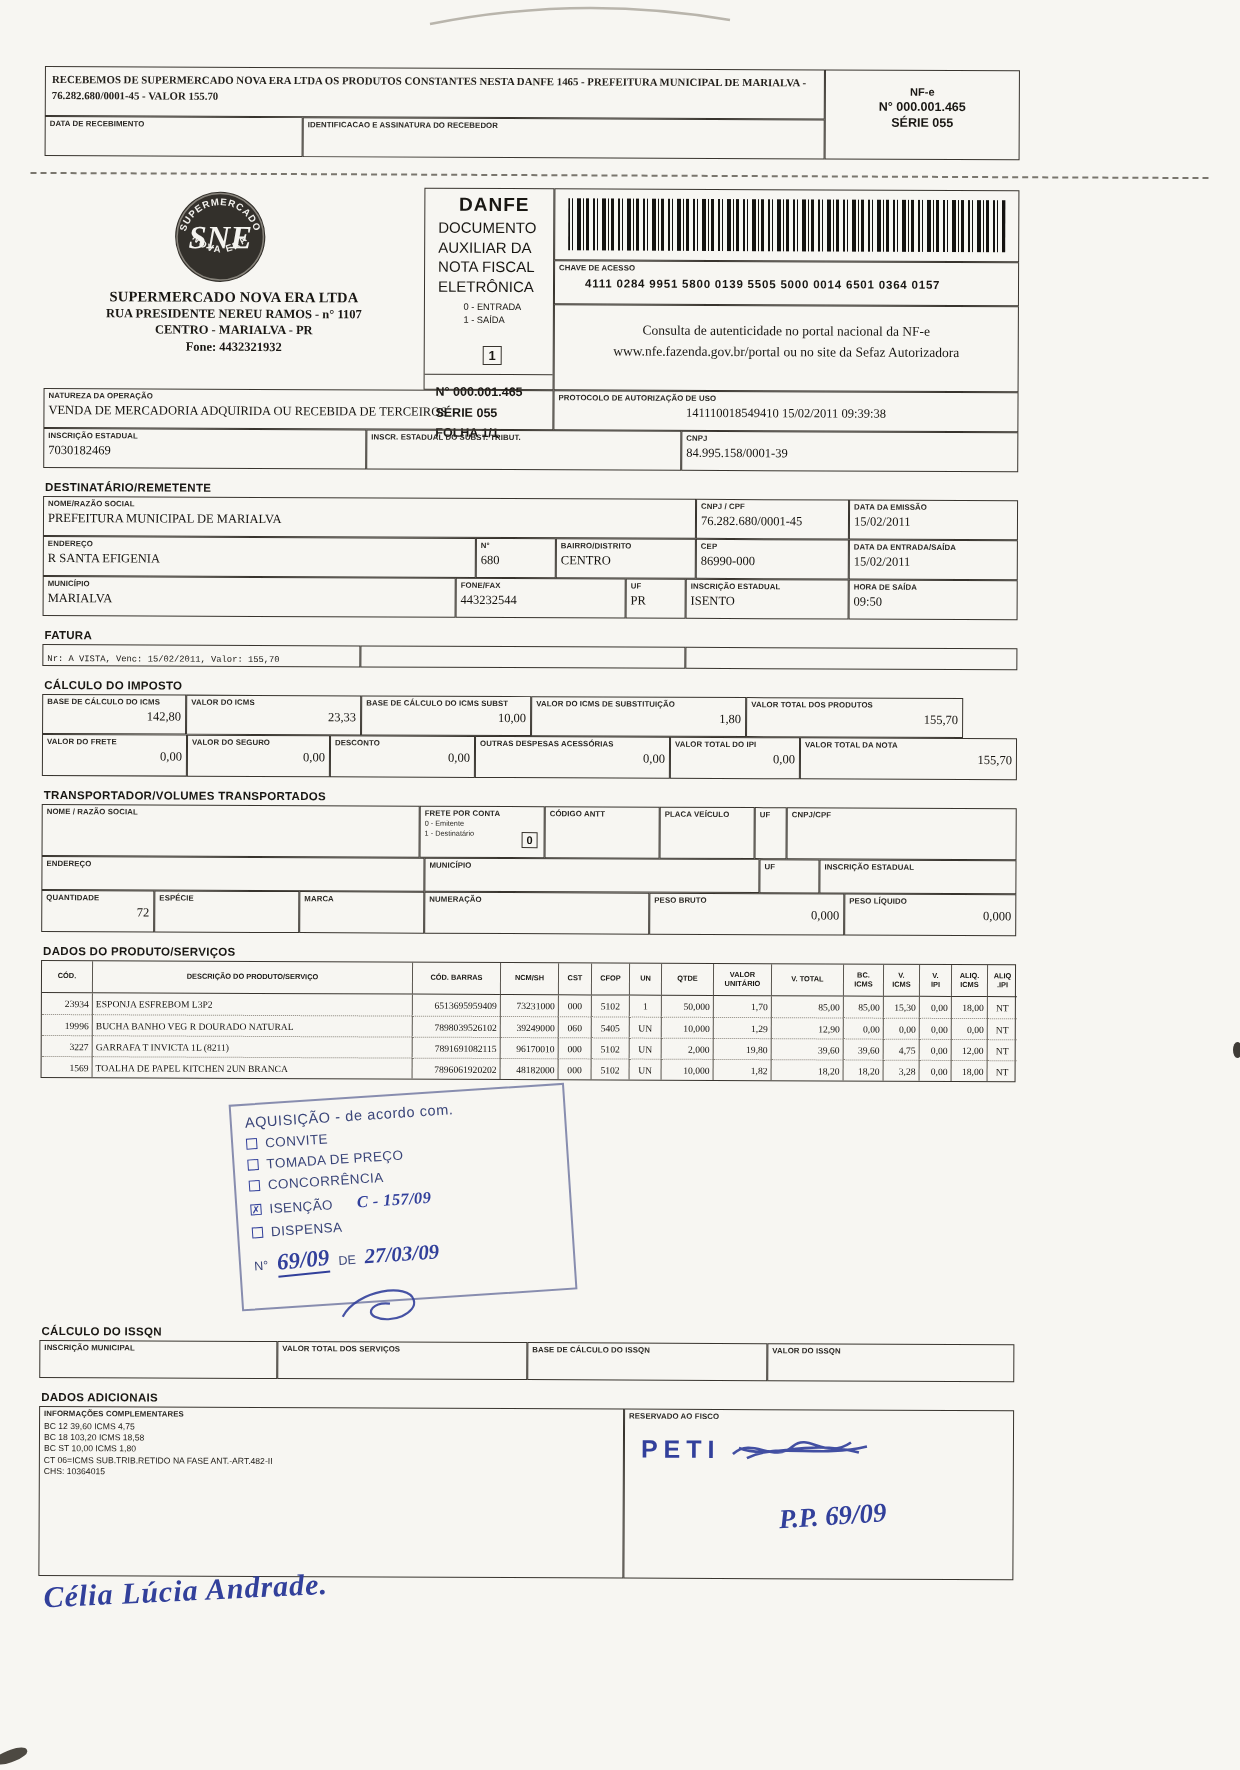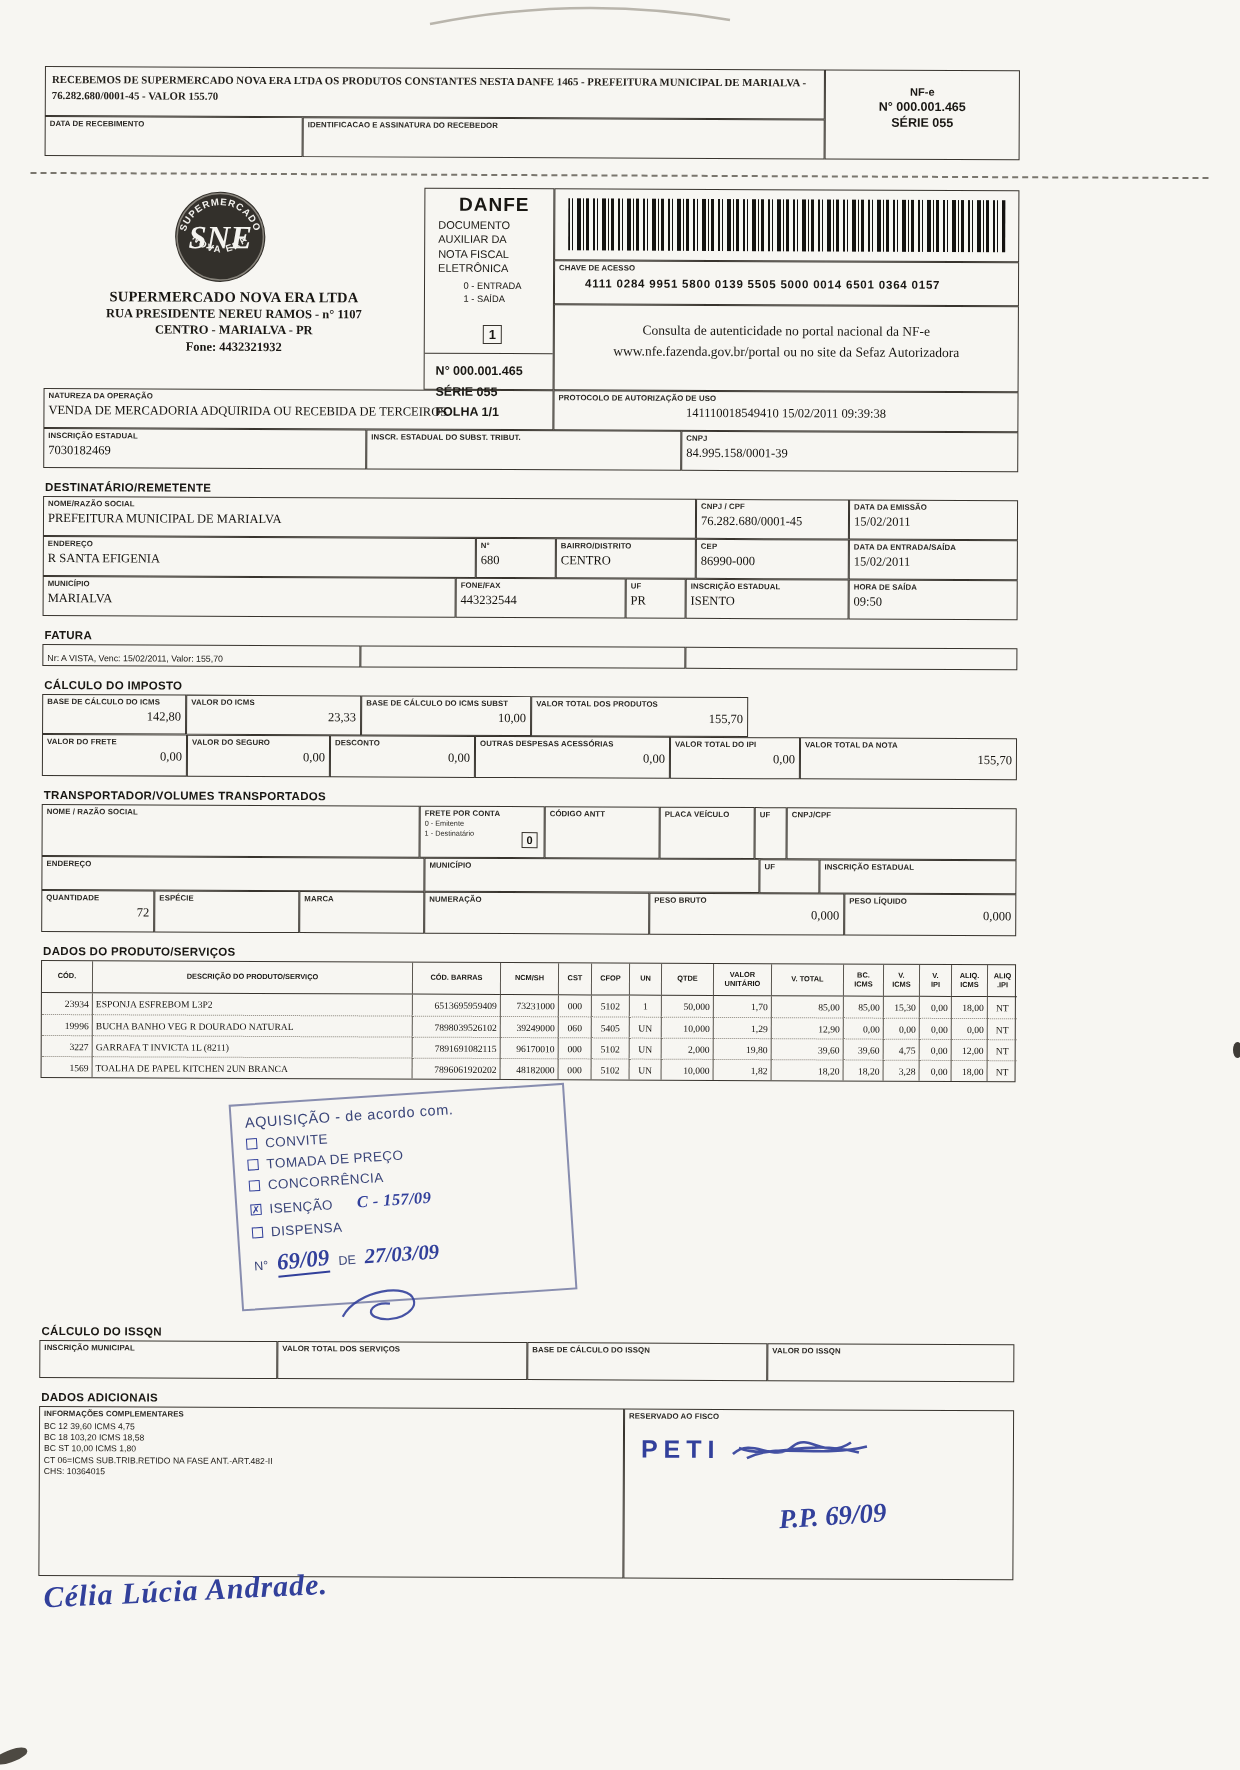--- a/index.html
+++ b/index.html
@@ -30,38 +30,38 @@
   .nfe2{font-size:12.5px;font-weight:bold;margin-top:2px;}
   .dash{margin-top:16px;border-top:2px dashed #7a766e;margin-left:-14px;width:1178px;height:0;}
   
   .header{position:relative;height:202px;margin-top:12px;}
   .logo{position:absolute;left:128px;top:2px;}
   .emit{position:absolute;left:0;top:102px;width:380px;text-align:center;font-family:"Liberation Serif",serif;}
   .emit-name{font-size:14.5px;font-weight:bold;letter-spacing:.2px;}
   .emit-line{font-size:12.5px;font-weight:bold;line-height:1.3;}
   .danfe{position:absolute;left:380px;top:0;width:130px;height:202px;padding:5px 0 0;}
   .danfe-title{text-align:center;font-size:19px;font-weight:bold;letter-spacing:1px;padding-left:10px;}
-  .danfe-sub{font-size:11px;padding:2px 0 0 13px;line-height:1.3;}
+  .danfe-sub{font-size:15px;padding:2px 0 0 13px;line-height:1.3;}
   .es-row{display:flex;align-items:center;gap:19px;padding:5px 6px 0 13px;font-size:9.3px;line-height:1.4;flex-direction:column;}
   .tipo{width:19px;height:19px;border:1.4px solid var(--line);text-align:center;font-weight:bold;font-size:13px;line-height:18px;}
   .danfe-ids{border-top:1.3px solid var(--line);margin-top:9px;padding:7px 0 0 11px;font-weight:bold;font-size:12.5px;line-height:1.65;}
   .bc-area{position:absolute;left:510px;top:0;width:465px;}
   .bc-box{height:72px;padding:9px 13px;}
   .barcode{height:100%;background:repeating-linear-gradient(90deg,
     #141210 0px,#141210 2px,#f7f6f2 2px,#f7f6f2 4px,
     #141210 4px,#141210 5px,#f7f6f2 5px,#f7f6f2 9px,
     #141210 9px,#141210 13px,#f7f6f2 13px,#f7f6f2 15px,
     #141210 15px,#141210 16px,#f7f6f2 16px,#f7f6f2 18px,
     #141210 18px,#141210 21px,#f7f6f2 21px,#f7f6f2 25px);}
   .chave{height:44px;}
   .chave-val{font-size:11.5px;font-weight:bold;letter-spacing:.8px;margin-top:4px;padding-left:26px;}
   .consulta{height:86px;font-family:"Liberation Serif",serif;font-size:13.5px;text-align:center;padding-top:15px;line-height:1.55;}
   
   .fat .cell{height:22px;padding:2px 4px;}
-  .fat-txt{font-family:Liberation Sans, sans-serif;font-size:8.8px;}
+  .fat-txt{font-family:Liberation Mono, monospace;font-size:8.8px;}
   
   .tiny{font-size:7.3px;line-height:1.35;color:#2b2925;}
   .fbox{position:absolute;right:6px;bottom:9px;width:16px;height:16px;border:1.4px solid var(--line);font-size:11px;font-weight:bold;text-align:center;line-height:15px;font-family:"Liberation Sans",sans-serif;}
   
   .ptable{display:grid;grid-template-columns:50px 320px 88px 58px 33px 38px 32px 52px 58px 72px 40px 36px 32px 36px 30px;border:1.3px solid var(--line);margin-top:2px;}
   .ph{font-size:7.4px;font-weight:bold;text-align:center;white-space:pre-line;padding:2px 1px;border-left:1px solid #5a564f;border-bottom:1.3px solid var(--line);display:flex;align-items:center;justify-content:center;min-height:32px;line-height:1.2;}
   .pc{font-family:"Liberation Serif",serif;font-size:9.6px;padding:1px 3px;border-left:1px solid #5a564f;height:21px;display:flex;align-items:center;color:#14120e;}
   .ptable > :nth-child(15n+1){border-left:none;}
   .pc.aleft{justify-content:flex-start}.pc.aright{justify-content:flex-end}.pc.actr{justify-content:center}
   .pc.dot{border-top:1px dotted #8a857c;}
@@ -275,20 +275,24 @@
         <span class="lbl">BASE DE CÁLCULO DO ICMS</span>
         <div class="val num">142,80</div>
       </div>
       <div class="cell" style="width:175px;height:40px">
         <span class="lbl">VALOR DO ICMS</span>
         <div class="val num">23,33</div>
       </div>
       <div class="cell" style="width:170px;height:40px">
         <span class="lbl">BASE DE CÁLCULO DO ICMS SUBST</span>
         <div class="val num">10,00</div>
+      </div>
+      <div class="cell" style="width:215px;height:40px">
+        <span class="lbl">VALOR DO ICMS DE SUBSTITUIÇÃO</span>
+        <div class="val num">1,80</div>
       </div>
       <div class="cell" style="width:217px;height:40px">
         <span class="lbl">VALOR TOTAL DOS PRODUTOS</span>
         <div class="val num">155,70</div>
       </div>
     </div>
     <div class="row">
       <div class="cell" style="width:145px;height:42px">
         <span class="lbl">VALOR DO FRETE</span>
         <div class="val num">0,00</div>

